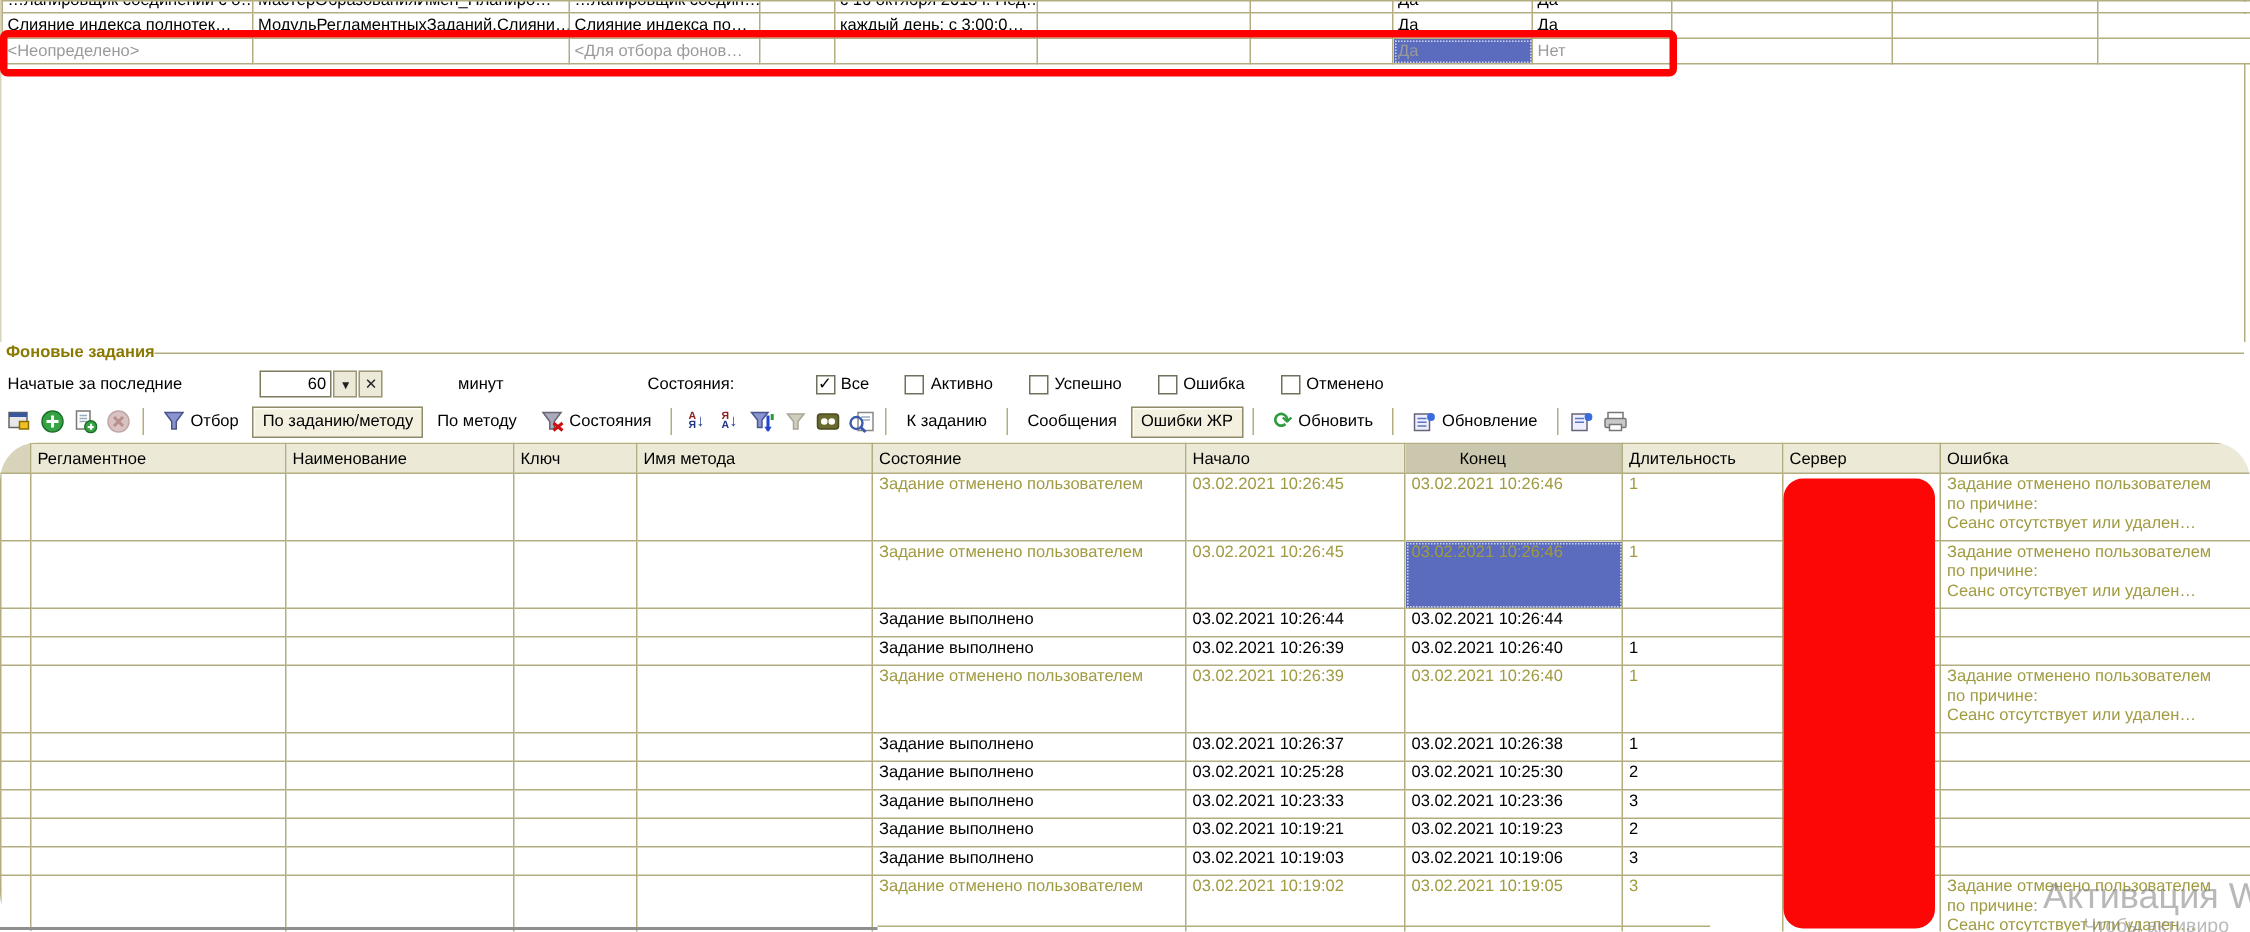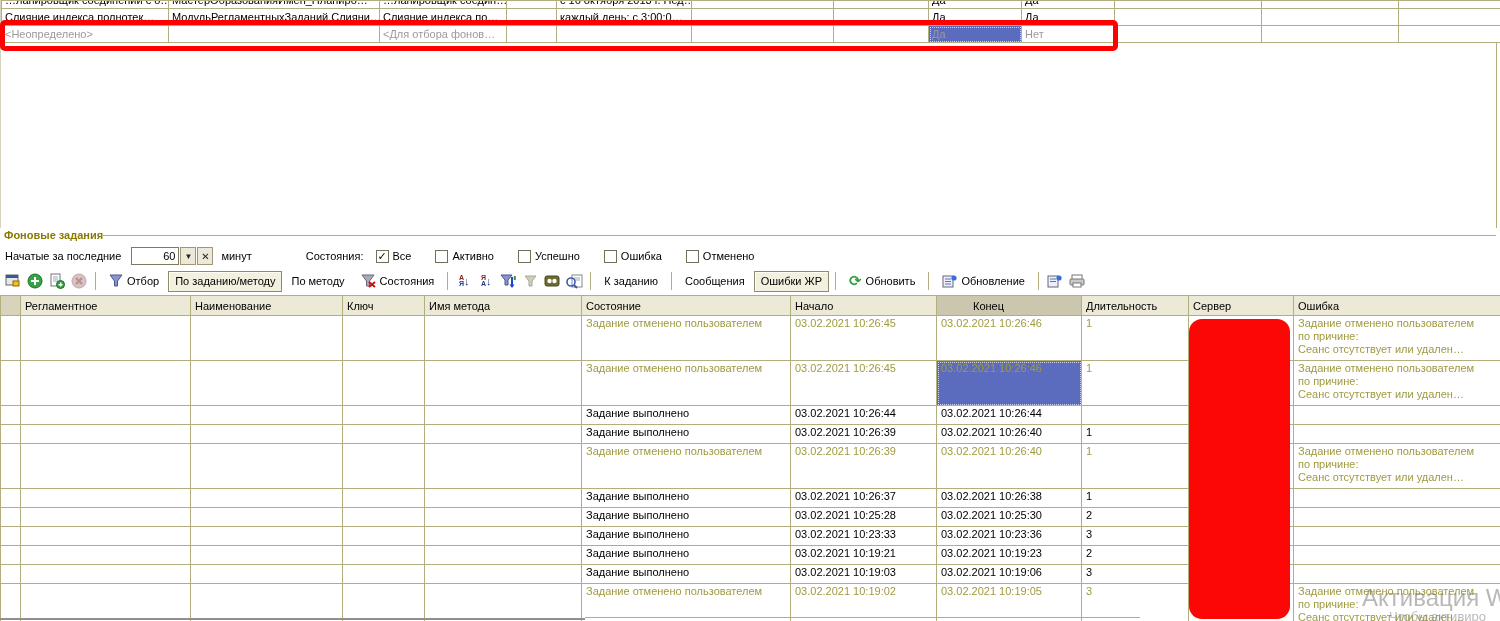--- a/index.html
+++ b/index.html
@@ -20,42 +20,42 @@
   
   #red-box { position:absolute; left:0px; top:20px; width:1118px; height:31px;
     border:5px solid #fe0000; border-radius:5px; z-index:50; }
 
   
   #section { position:absolute; left:0; top:228px; width:1500px; height:393px; background:#fff; }
   #group-title { position:absolute; left:4px; top:1px; color:#8a7900; font-weight:bold; }
   #group-line { position:absolute; left:103px; right:4px; top:7px; height:1px; background:#b3ae80; }
 
   #filter-row { position:absolute; left:5px; top:17px; height:22px; width:1490px;
-    display:flex; align-items:center; }
+    display:flex; align-items:center;gap:42px; }
   .lbl { white-space:nowrap; }
   #minutes-combo { display:flex; align-items:center; margin-left:10px; }
   #minutes-input { width:48px; height:18px; border:1px solid #7d7a5e; background:#fff;
     text-align:right; padding-right:3px; line-height:16px; }
   .mini-btn { width:16px; height:18px; border:1px solid #9c977a; background:#ece9d8;
     display:flex; align-items:center; justify-content:center; font-size:8px; color:#222; margin-left:1px; }
   .cb { display:flex; align-items:center; margin-right:24px; cursor:default; }
   .cb .box { width:13px; height:13px; border:1px solid #70705c; background:#fff; margin-right:4px;
     display:flex; align-items:center; justify-content:center; font-size:11px; line-height:11px; font-weight:bold; }
 
   #toolbar { position:absolute; left:3px; top:40px; height:26px; width:1494px;
     display:flex; align-items:center; gap:2px; }
   .ticon { width:20px; height:20px; display:flex; align-items:center; justify-content:center; flex:0 0 auto; }
   .tsep { width:1px; height:18px; background:#b3ae80; margin:0 4px; flex:0 0 auto; }
   .tbtn { height:21px; display:flex; align-items:center; padding:0 6px; white-space:nowrap;
     background:transparent; border:1px solid transparent; gap:4px; }
   .tbtn.pressed { border:1px solid #8f8b6b; background:#f3f0df; box-shadow:inset 1px 1px 0 #fffef4; }
   .stack { display:flex; flex-direction:column; font-size:7px; line-height:6px; font-weight:bold; }
 
   
-  #bg-wrap { position:absolute; left:0; top:67px; width:1500px; height:326px; overflow:hidden; }
+  #bg-wrap { position:absolute; left:0; top:67px; width:1500px; height:326px; overflow:hidden;border-radius:25px; }
   #bg-table { border-collapse:collapse; table-layout:fixed; width:1500px; }
   #bg-table th { border:1px solid #b3ae80; background:#ece9d6; font-weight:normal; text-align:left;
     padding:2px 4px; height:20px; white-space:nowrap; overflow:hidden; }
   #bg-table th.selcol { background:#cbc7ae;padding-left:36px; }
   #bg-table th.rowsel { background:#d8d4bc; }
   #bg-table td { border:1px solid #b3ae80; padding:1px 4px; vertical-align:top; overflow:hidden;
     white-space:pre-line; line-height:13px; background:#fff; }
   #bg-table tr.short td { height:19px; white-space:nowrap; }
   #bg-table tr.tall td { height:45px; }
   #bg-table tr.cancelled td { color:#a09a40; }

